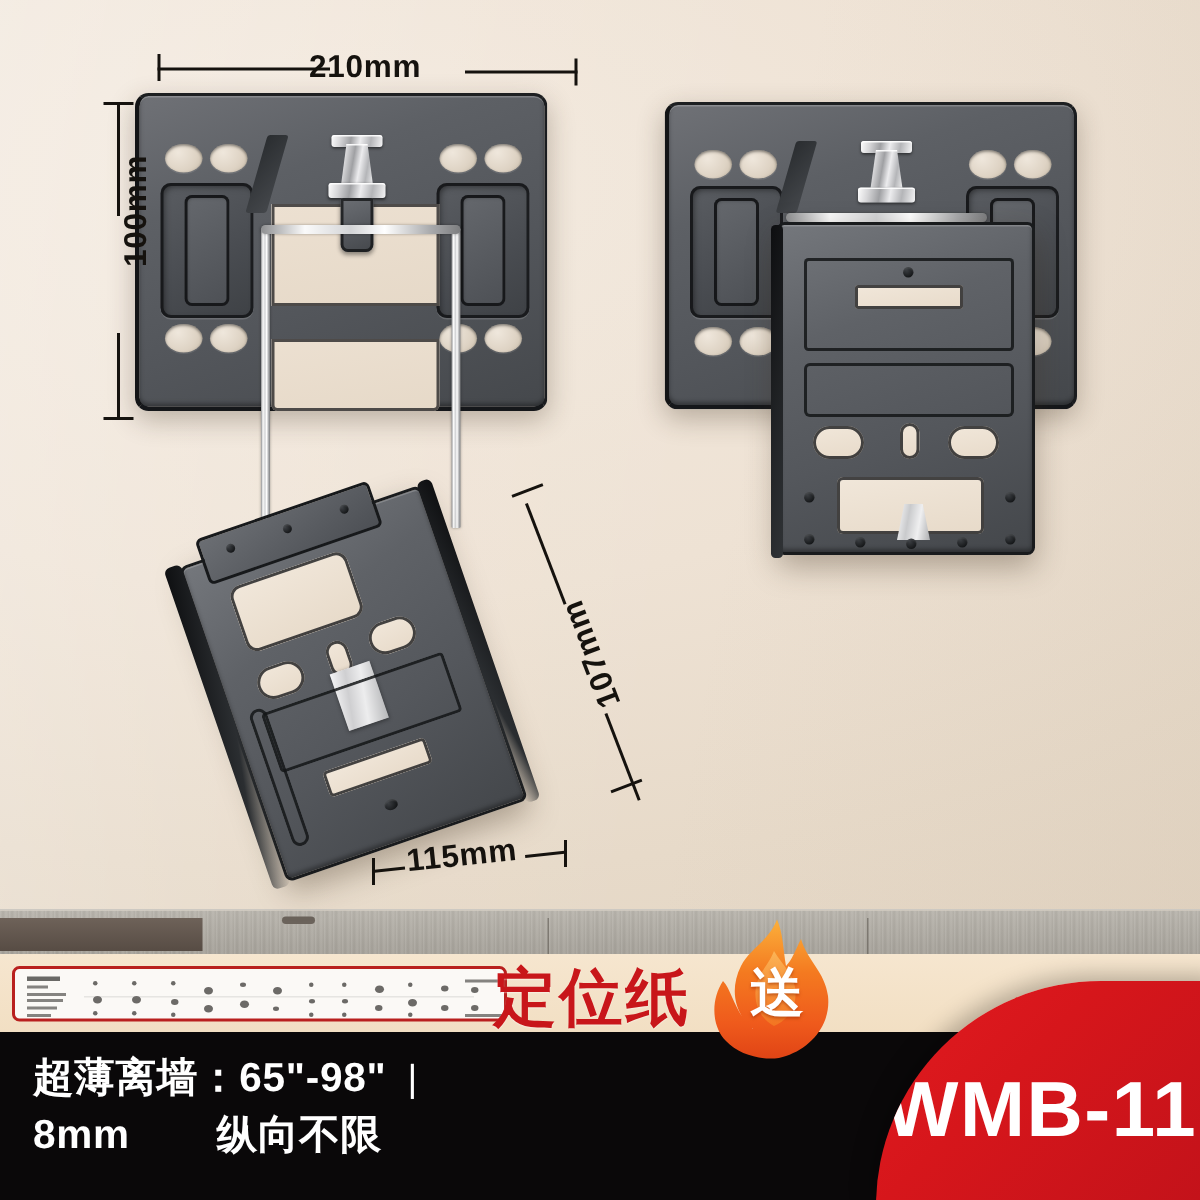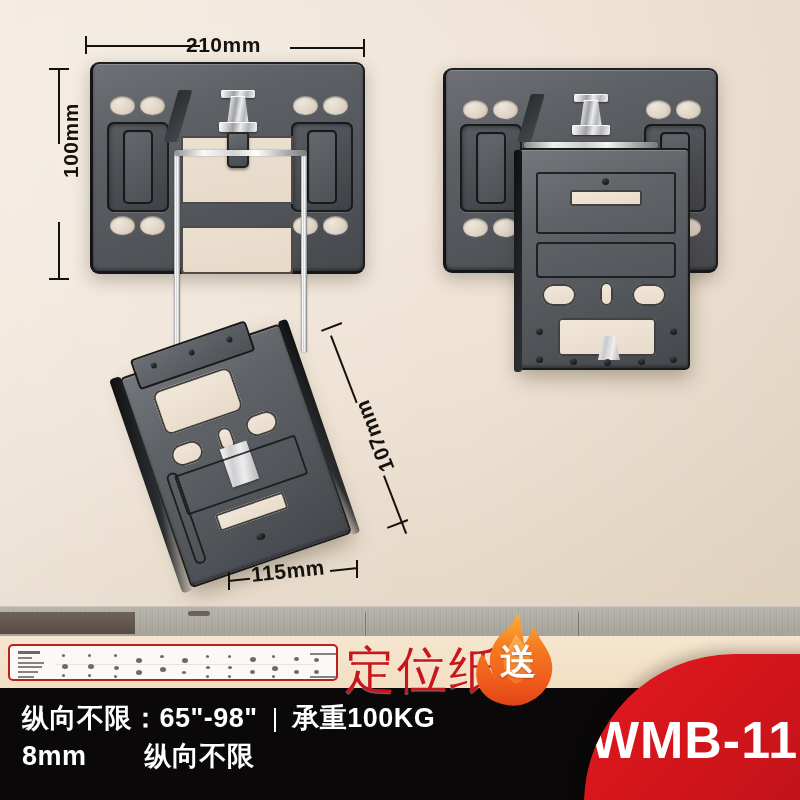--- a/index.html
+++ b/index.html
@@ -11,20 +11,21 @@
     overflow: hidden;
     font-family: "Liberation Sans", "DejaVu Sans", sans-serif;
     background: #ffffff;
   }
 
   #stage {
     position: relative;
     width: 800px;
     height: 800px;
     overflow: hidden;
+    padding-left: 20px;
   }
 
   
   .wall {
     position: absolute;
     left: 0; top: 0;
     width: 800px; height: 612px;
     background:
       radial-gradient(140% 100% at 30% 20%, #f3e9de 0%, #eee2d4 45%, #e7dac9 75%, #e2d4c2 100%);
   }
@@ -188,23 +189,23 @@
   }
   .tpl-txtline {
     position: absolute;
     height: 1.5px;
     background: #5d5b58;
     opacity: 0.75;
   }
 
   .dingwei {
     position: absolute;
-    left: 345px; top: 637px;
-    font-size: 50px;
-    font-weight: 400;
+    left: 329px; top: 637px;
+    font-size: 42px;
+    font-weight: 700;
     color: #c8161a;
     letter-spacing: 2px;
     font-family: "Liberation Sans", "DejaVu Sans", sans-serif;
     text-shadow: 0 1px 1px rgba(255,255,255,0.45);
   }
 
   .flame {
     position: absolute;
     left: 472px; top: 612px;
     width: 88px; height: 96px;
@@ -529,24 +530,23 @@
         </linearGradient>
       </defs>
       <path d="M46 1 C40 16 28 20 22 32 C14 48 18 64 30 74 C18 64 16 48 10 42 C2 54 2 72 12 82 C22 93 42 96 52 92 C70 86 82 70 80 52 C78 36 66 28 62 14 C58 22 56 28 52 32 C50 20 50 10 46 1 Z" fill="url(#fg)"></path>
       <path d="M44 22 C40 32 34 36 32 46 C30 58 36 68 44 72 C54 68 60 58 58 46 C56 36 50 32 44 22 Z" fill="url(#fg2)" opacity="0.55"></path>
     </svg>
   </div>
   <div class="flame-song">送</div>
 
   <div class="specs">
     <div class="spec-row">
-      <span class="spec-a">纵向不限：</span>
+      <span class="spec-a">超薄离墙：</span>
       <span class="spec-a">65"-98"</span>
       <span class="spec-sep">|</span>
-      <span class="spec-b">承重100KG</span>
     </div>
     <div class="spec-row">
       <span class="spec-a">8mm</span>
       <span class="spec-b indent">纵向不限</span>
     </div>
   </div>
 
   <div class="red-badge">
     <div class="badge-model-code">WMB-11</div>
   </div>

